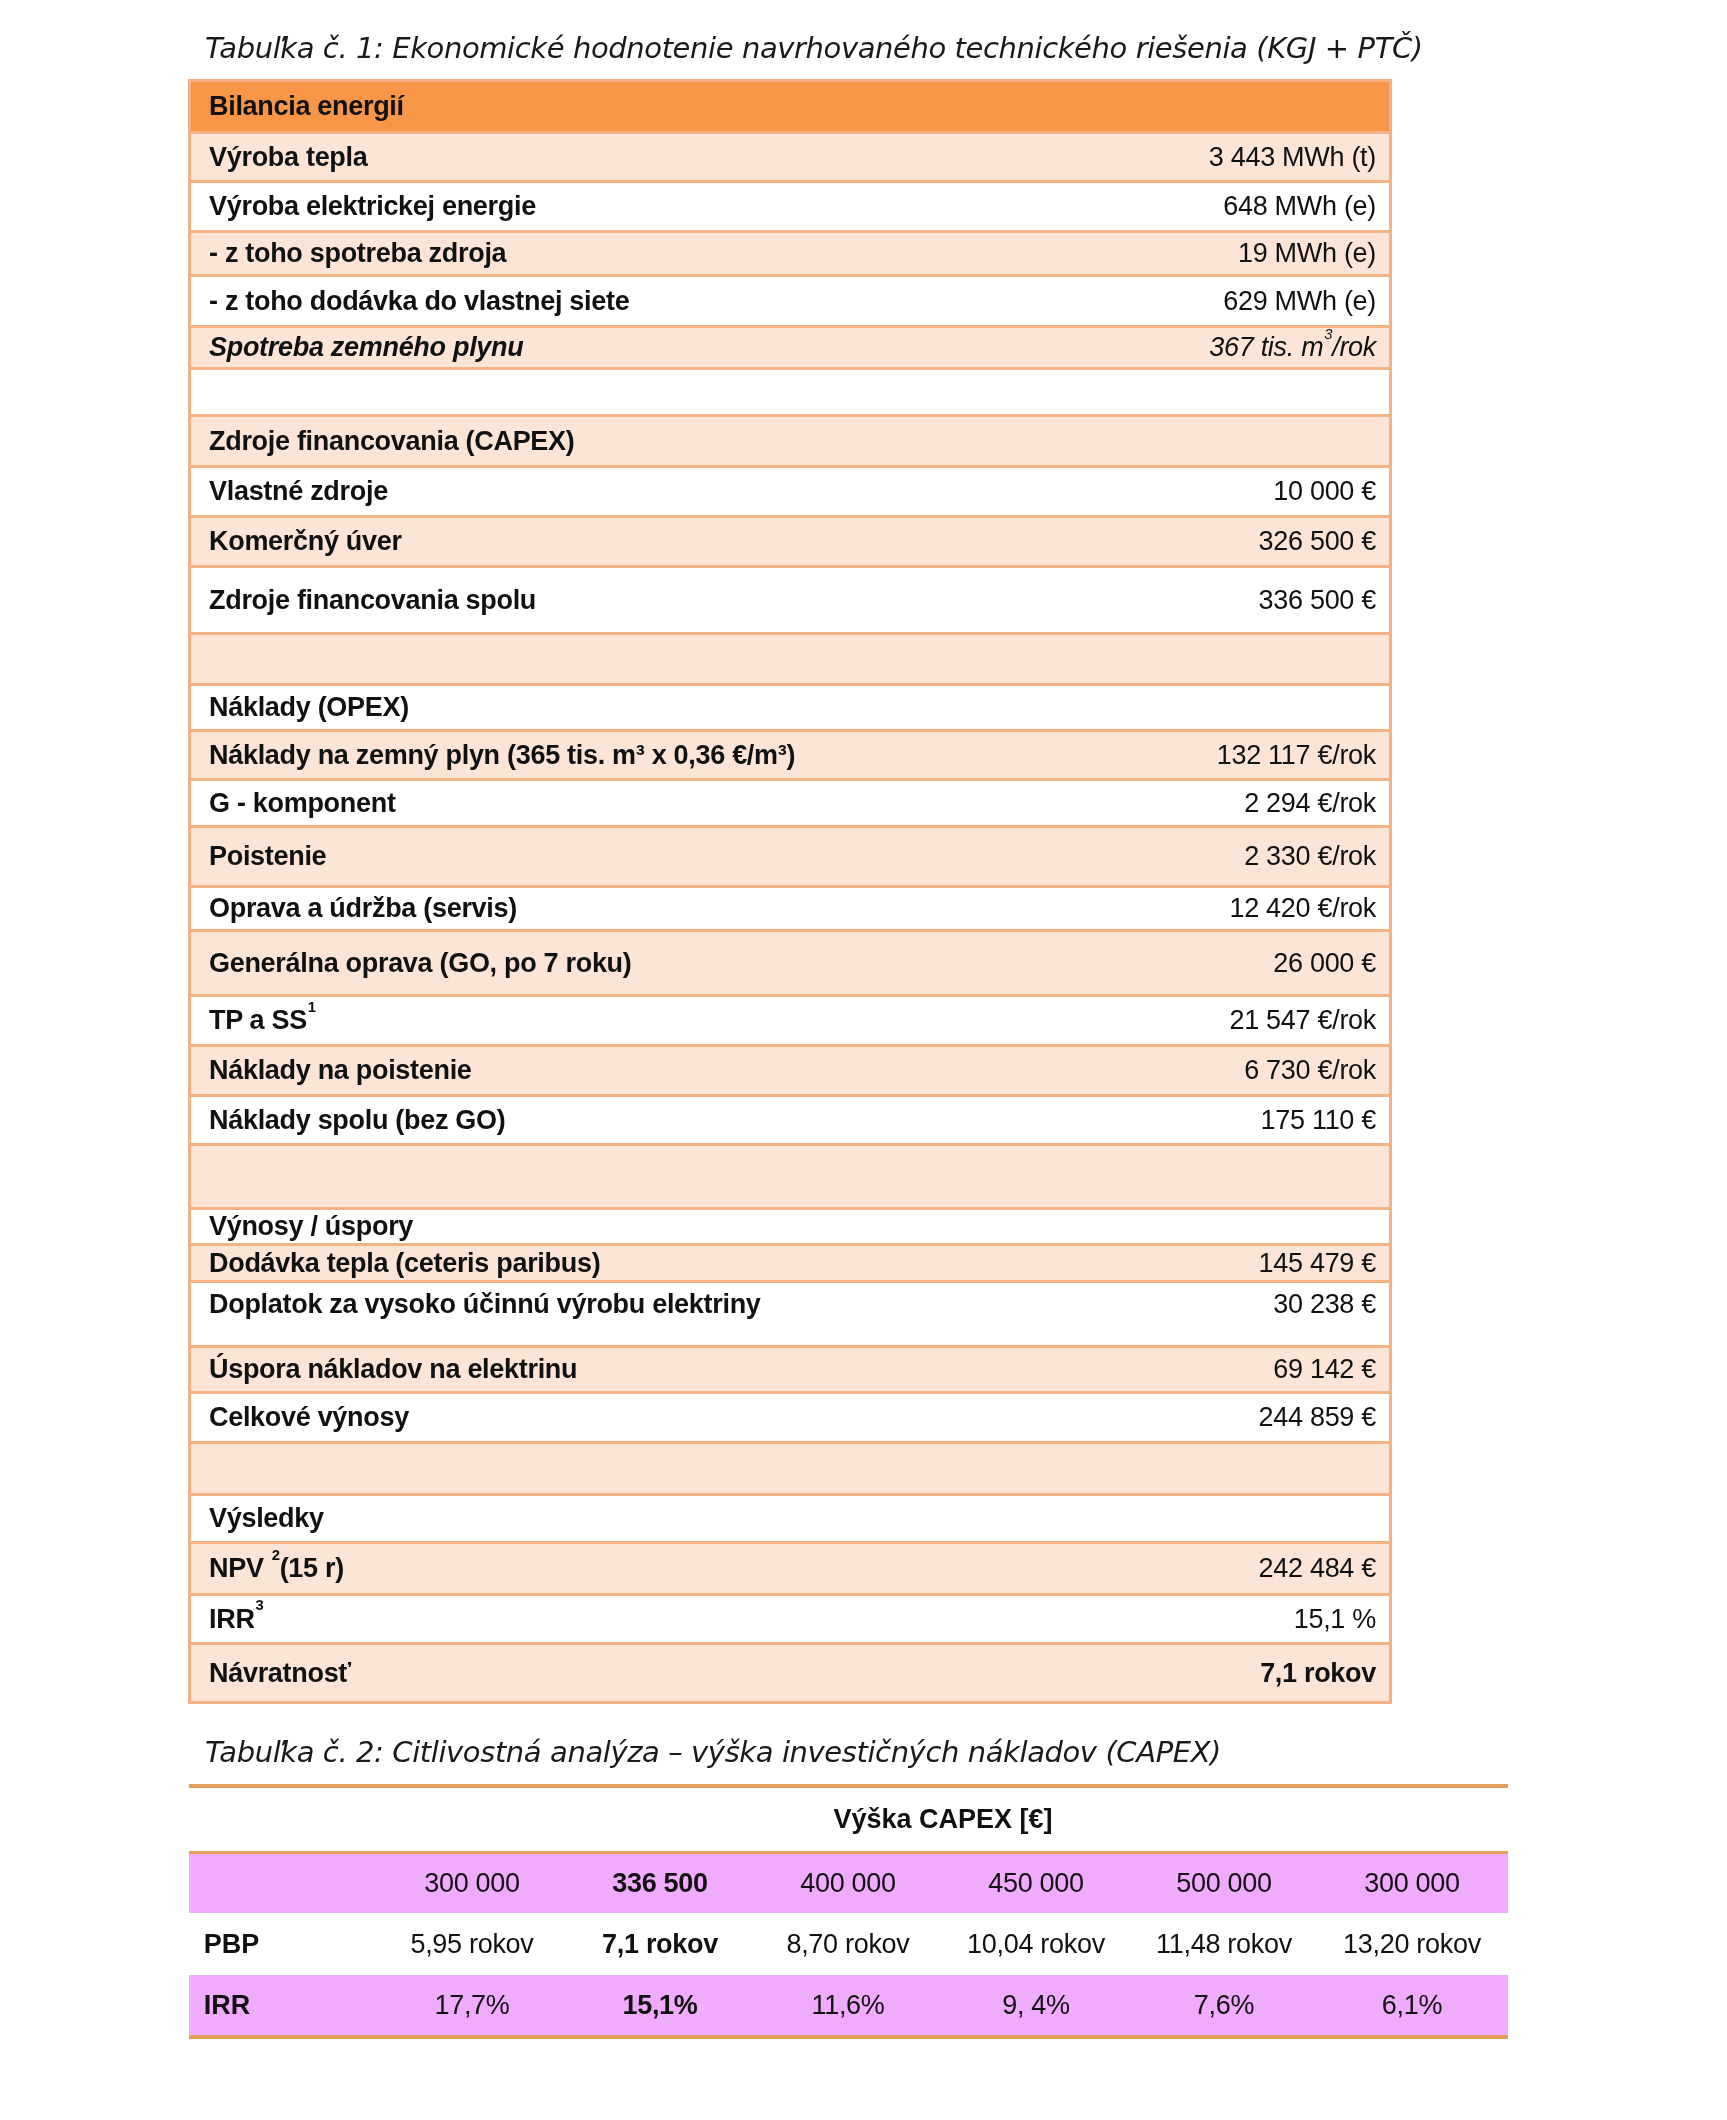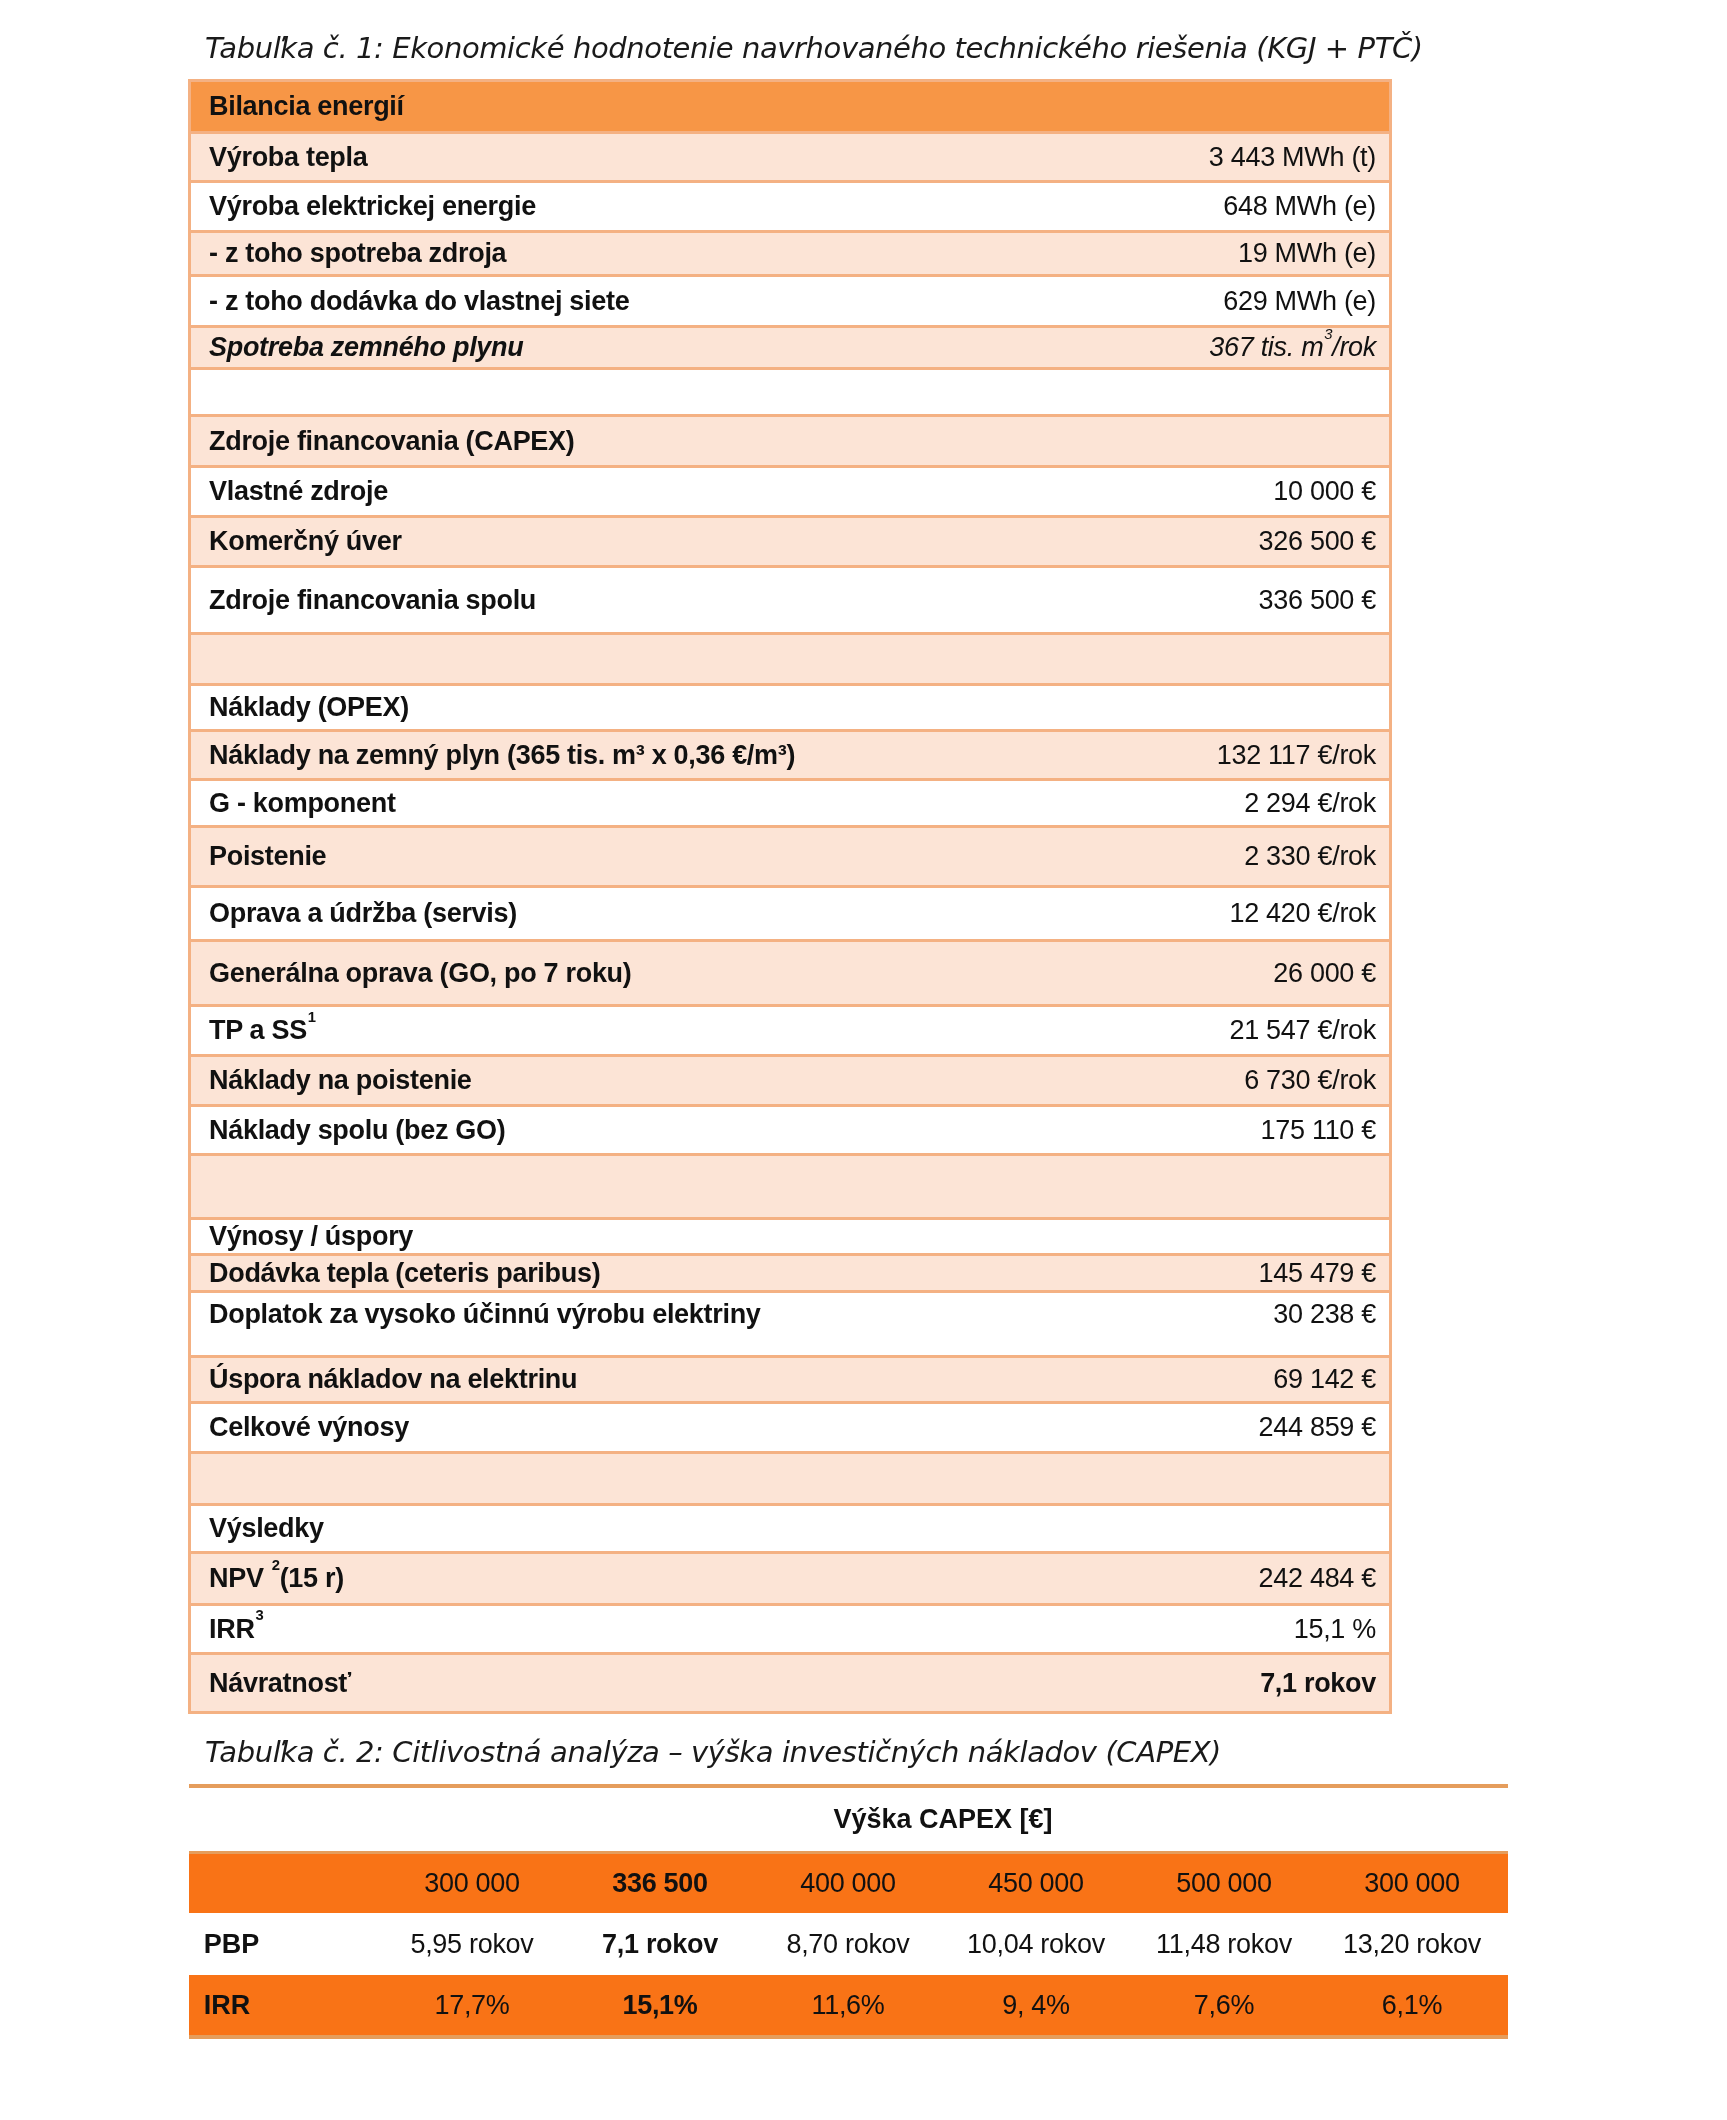--- a/index.html
+++ b/index.html
@@ -35,21 +35,21 @@
   .r1 .lbl { white-space: nowrap; }
   .r1 .val { font-weight: normal; white-space: nowrap; }
   .r1 .val.bold { font-weight: bold; }
   sup.s { font-size: 14.8px; font-weight: bold; position: relative; top: -5.5px; vertical-align: top; line-height: 1; margin-left: 0.9px; }
   .val sup.s { font-weight: normal; }
 
   
   #t2 { position: absolute; left: 189px; top: 1784px; width: 1319px; }
   .rule { height: 3.7px; background: #E59D5C; }
   .r2 { display: flex; align-items: center; font-size: 27px; }
-  .r2.shade { background: #f97316; }
+  .r2.shade { background: #f0abfc; }
   .r2.white { background: #ffffff; }
   .r2 .c0 { width: 189px; padding-left: 14.8px; box-sizing: border-box; font-weight: bold; }
   .r2 .c { width: 188px; text-align: center; white-space: nowrap; letter-spacing: -0.3px; }
   .r2 .c.bold { font-weight: bold; }
   .r2.title { height: 63px; justify-content: center; font-weight: bold; }
   .r2.title span { margin-left: 189px; width: 1130px; text-align: center; }
 </style>
 </head>
 <body>
 
@@ -113,21 +113,21 @@
       <span class="val"><span>132 117 €/rok</span></span>
     </div>
     <div class="r1 white" style="height: 47px;">
       <span class="lbl"><span>G - komponent</span></span>
       <span class="val"><span>2 294 €/rok</span></span>
     </div>
     <div class="r1 shade" style="height: 60px;">
       <span class="lbl"><span>Poistenie</span></span>
       <span class="val"><span>2 330 €/rok</span></span>
     </div>
-    <div class="r1 white" style="height: 54px;">
+    <div class="r1 white" style="height: 44px;">
       <span class="lbl"><span>Oprava a údržba (servis)</span></span>
       <span class="val"><span>12 420 €/rok</span></span>
     </div>
     <div class="r1 shade" style="height: 65px;">
       <span class="lbl"><span>Generálna oprava (GO, po 7 roku)</span></span>
       <span class="val"><span>26 000 €</span></span>
     </div>
     <div class="r1 white" style="height: 50px;">
       <span class="lbl"><span>TP a SS</span><sup class="s">1</sup></span>
       <span class="val"><span>21 547 €/rok</span></span>

